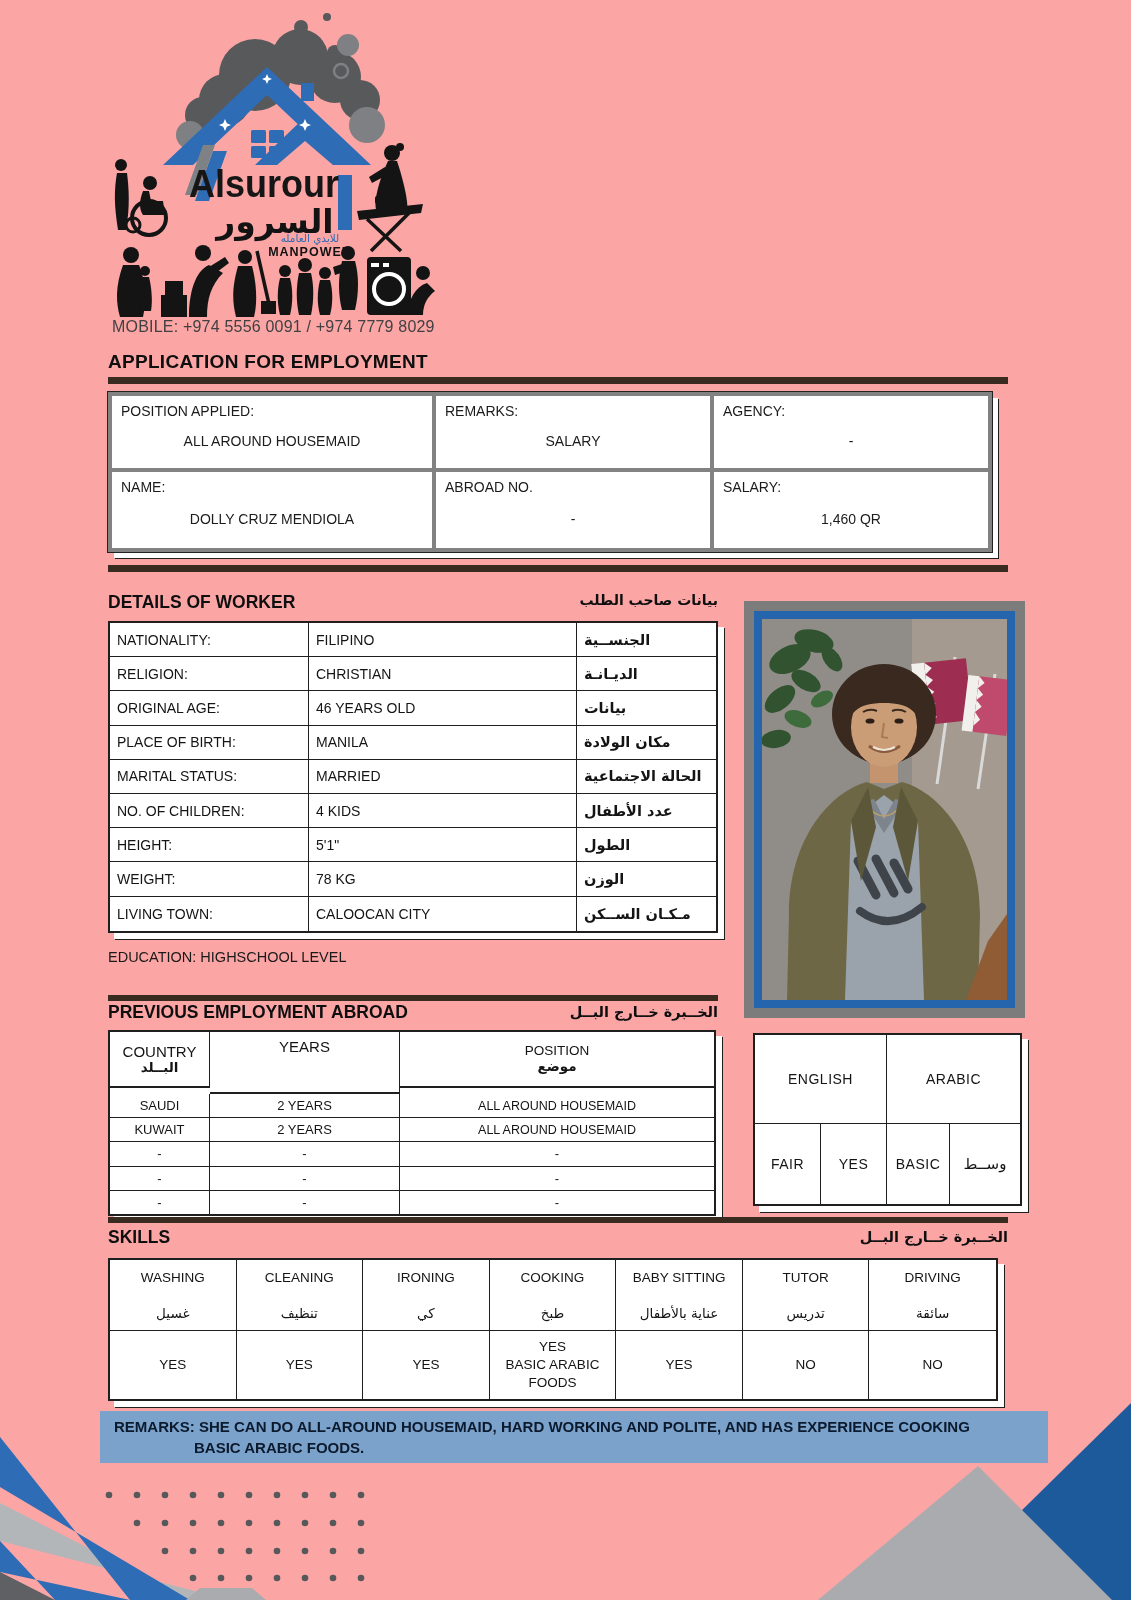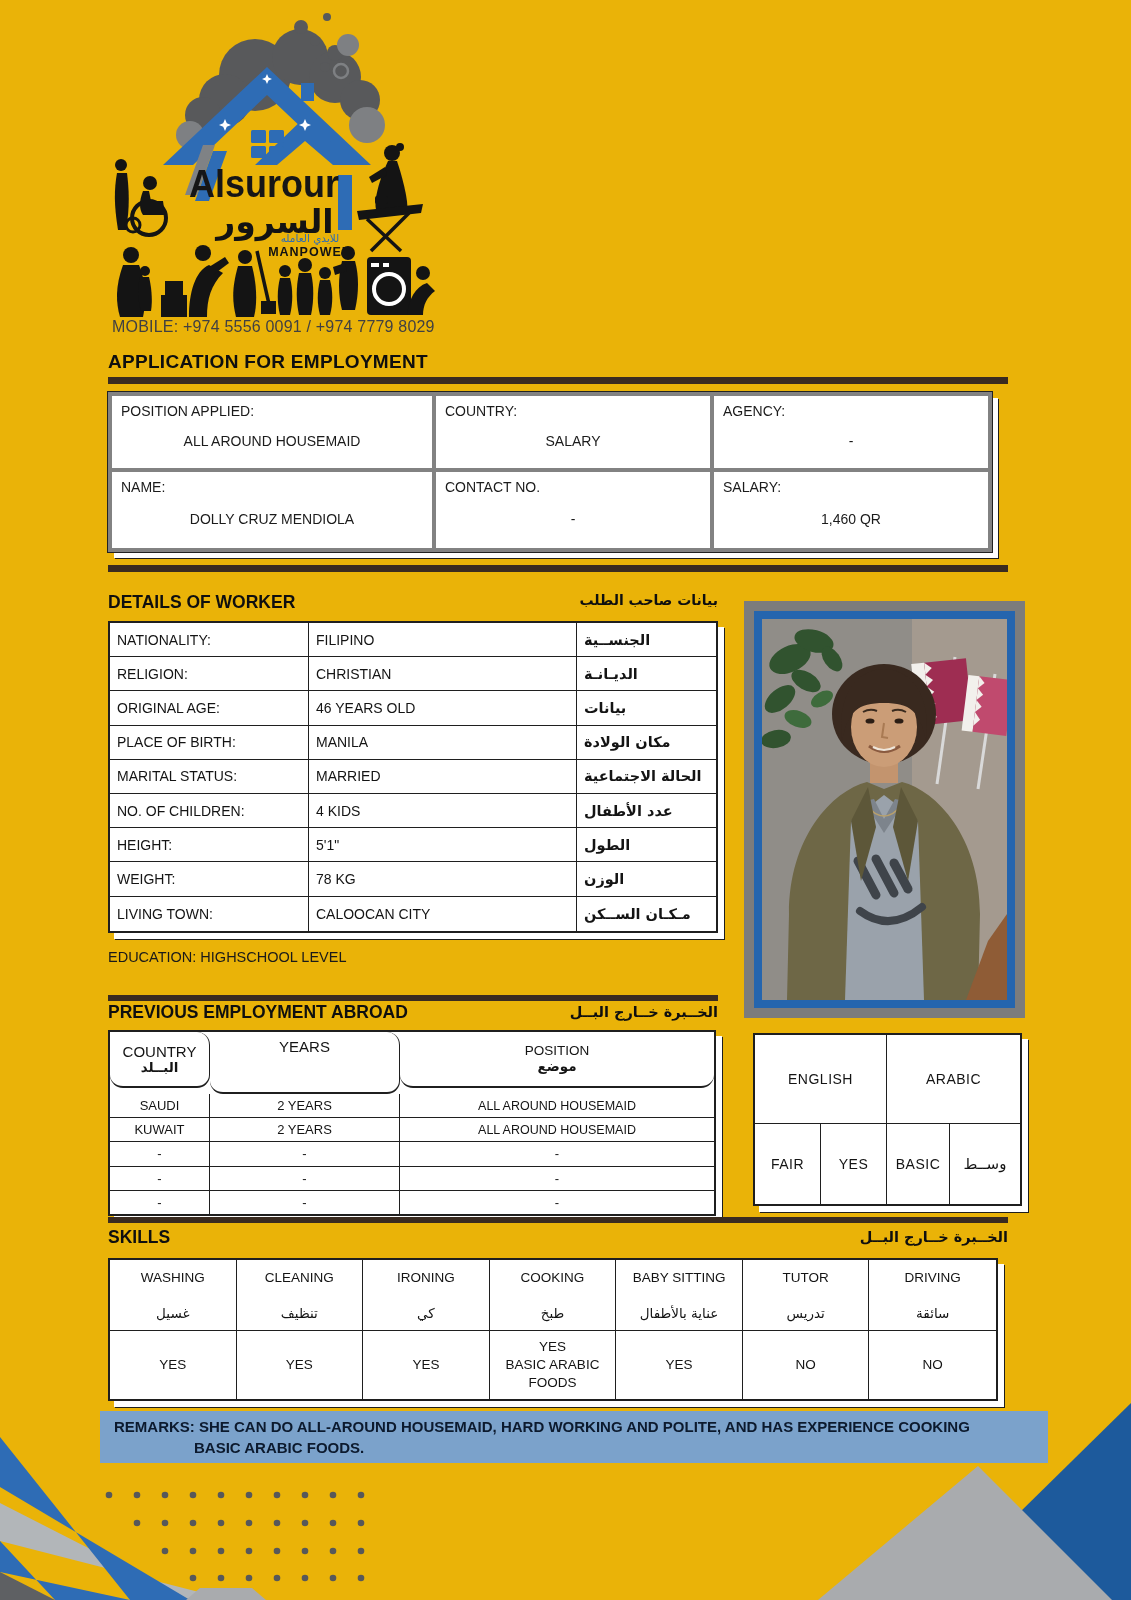--- a/index.html
+++ b/index.html
@@ -1,16 +1,16 @@
 <!DOCTYPE html>
 <html><head>
 <meta charset="utf-8">
 <style>
   html,body{margin:0;padding:0;background:#ffffff;}
-  #page{position:relative;width:1131px;height:1600px;background:#eab308;overflow:hidden;
+  #page{position:relative;width:1131px;height:1600px;background:#fca5a5;overflow:hidden;
         font-family:"Liberation Sans",sans-serif;color:#161616;}
   .abs{position:absolute;}
   .bar{background:#3a2b20;height:7px;}
   .h1{font-weight:bold;font-size:19px;letter-spacing:.3px;color:#0f0f0f;}
   .h2{font-weight:bold;font-size:17.5px;color:#0f0f0f;}
   .har{font-family:"DejaVu Sans",sans-serif;font-weight:bold;font-size:14px;direction:rtl;color:#0f0f0f;}
   .shadowbox{box-shadow:6px 6px 0 0 #ffffff,7px 7px 0 0 #1e1e1e;background:#fff;}
   
   .t1{display:grid;grid-template-columns:324px 278px 274px;grid-template-rows:76px 76px;
       border:4px solid #828282;outline:1px solid #222;}
@@ -21,21 +21,21 @@
   .t1val{flex:1;display:flex;align-items:center;justify-content:center;font-size:14px;color:#1b1b1b;padding-bottom:6px;}
   
   .dt{display:grid;grid-template-columns:199px 268px 139px;grid-auto-rows:34.2px;border:2px solid #1f1f1f;}
   .dtc{border-right:1.5px solid #1f1f1f;border-bottom:1.5px solid #1f1f1f;display:flex;align-items:center;
        font-size:14px;padding:0 7px;color:#141414;}
   .dtc.ar{justify-content:flex-end;font-family:"DejaVu Sans",sans-serif;font-weight:bold;font-size:14.5px;direction:rtl;border-right:none;}
   .dt .row-last{border-bottom:none;}
   
   .et{display:grid;grid-template-columns:100px 190px 314px;border:2px solid #1f1f1f;}
   .eth{height:54px;border-right:1.5px solid #1f1f1f;border-bottom:2px solid #1f1f1f;display:flex;flex-direction:column;
-       align-items:center;justify-content:center;font-size:15px;font-weight:normal;color:#141414;text-align:center;line-height:1.15;border-radius:13px;}
+       align-items:center;justify-content:center;font-size:15px;font-weight:normal;color:#141414;text-align:center;line-height:1.15;}
   .eth .sub{font-family:"DejaVu Sans",sans-serif;font-weight:bold;font-size:13.5px;direction:rtl;}
   .etc{height:23.2px;border-right:1.5px solid #1f1f1f;border-bottom:1.5px solid #1f1f1f;display:flex;align-items:center;
        justify-content:center;font-size:13px;color:#141414;}
   .et .col-last{border-right:none;}
   .et .row-last{border-bottom:none;}
   
   .lt{width:265px;border:2px solid #1f1f1f;}
   .ltr1{display:grid;grid-template-columns:132px 1fr;height:88px;}
   .ltr2{display:grid;grid-template-columns:66px 66px 63px 1fr;height:80px;border-top:1.5px solid #1f1f1f;}
   .ltc{display:flex;align-items:center;justify-content:center;font-size:14px;letter-spacing:.5px;color:#141414;
@@ -161,33 +161,33 @@
 
   <div class="abs h1" style="left:108px;top:351px;">APPLICATION FOR EMPLOYMENT</div>
   <div class="abs bar" style="left:108px;top:377px;width:900px;"></div>
 
   <div class="abs t1 shadowbox" style="left:108px;top:392px;">
     <div class="t1c">
       <div class="t1label">POSITION APPLIED:</div>
       <div class="t1val">ALL AROUND HOUSEMAID</div>
     </div>
     <div class="t1c">
-      <div class="t1label">COUNTRY:</div>
+      <div class="t1label">REMARKS:</div>
       <div class="t1val">SALARY</div>
     </div>
     <div class="t1c">
       <div class="t1label">AGENCY:</div>
       <div class="t1val">-</div>
     </div>
     <div class="t1c">
       <div class="t1label">NAME:</div>
       <div class="t1val">DOLLY CRUZ MENDIOLA</div>
     </div>
     <div class="t1c">
-      <div class="t1label">CONTACT NO.</div>
+      <div class="t1label">ABROAD NO.</div>
       <div class="t1val">-</div>
     </div>
     <div class="t1c">
       <div class="t1label">SALARY:</div>
       <div class="t1val">1,460 QR</div>
     </div>
   </div>
 
   <div class="abs bar" style="left:108px;top:565px;width:900px;"></div>
   <div class="abs h2" style="left:108px;top:592px;">DETAILS OF WORKER</div>

